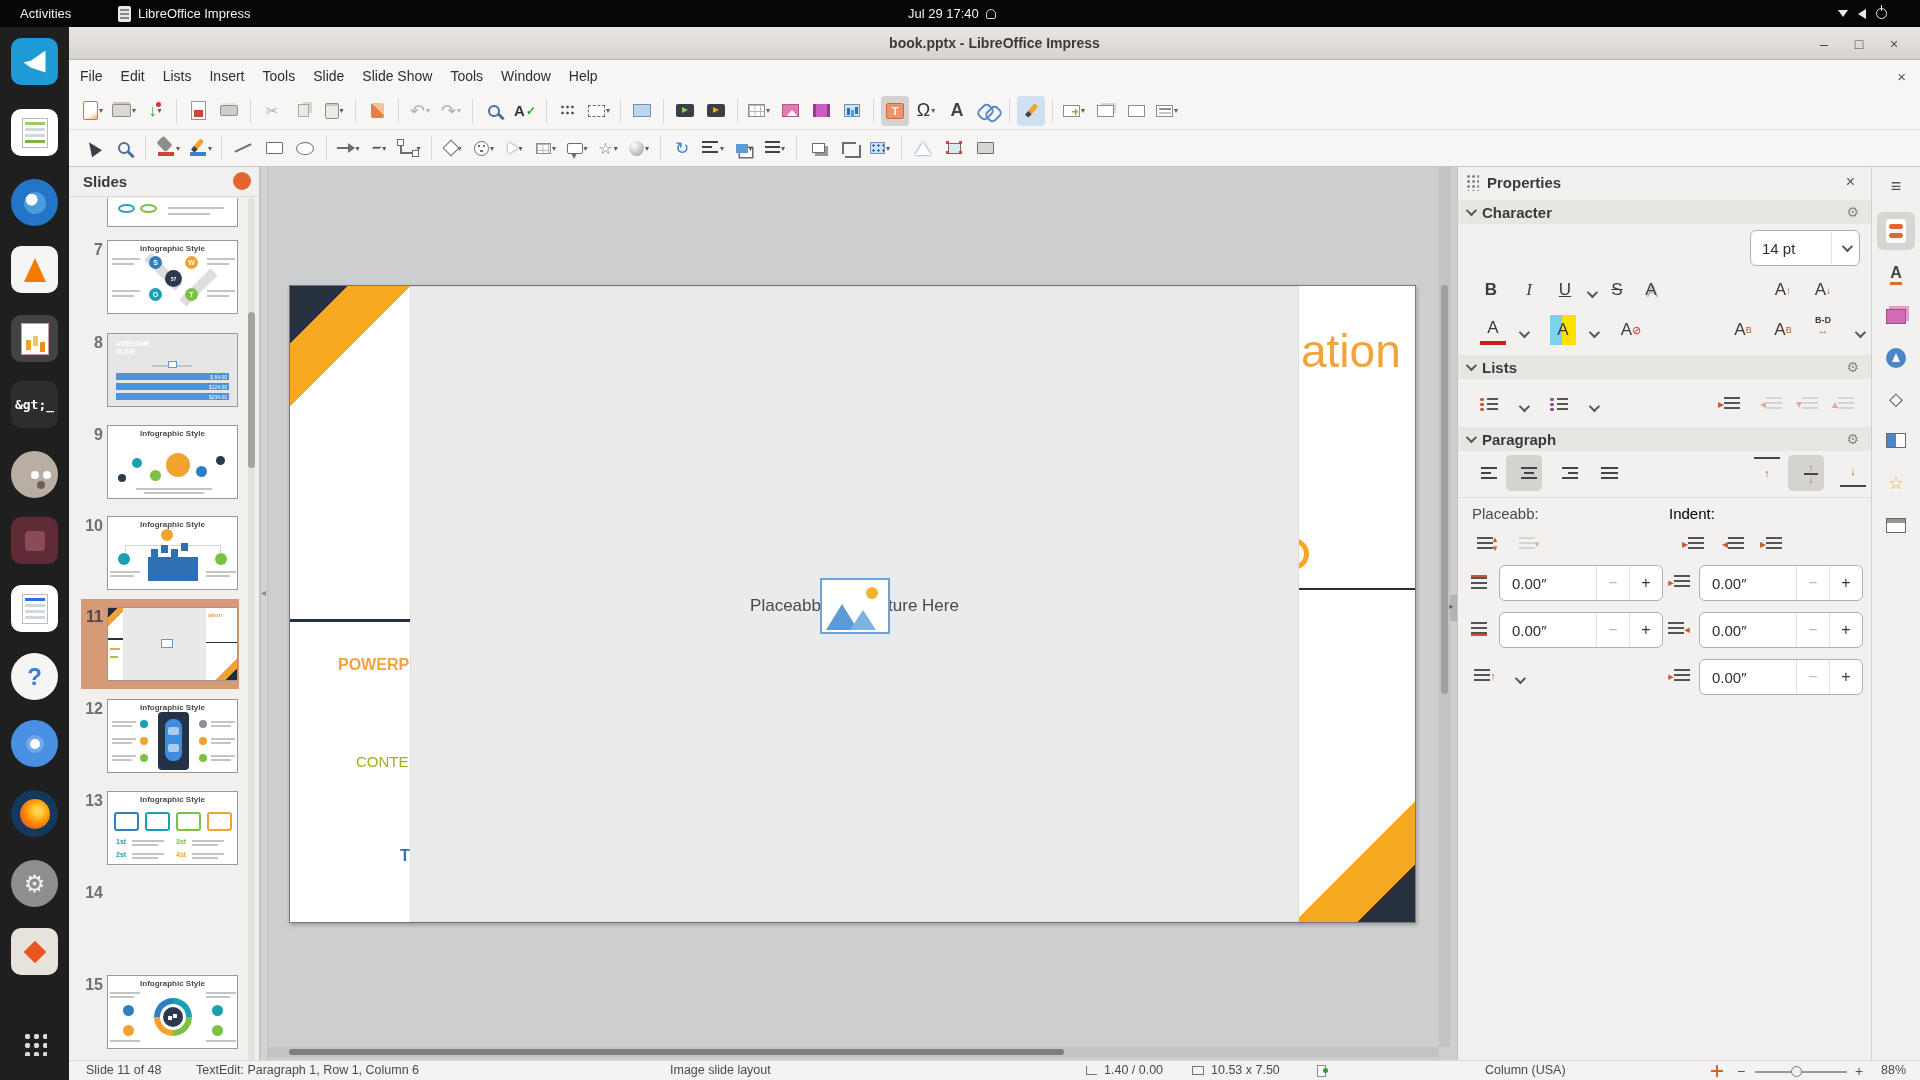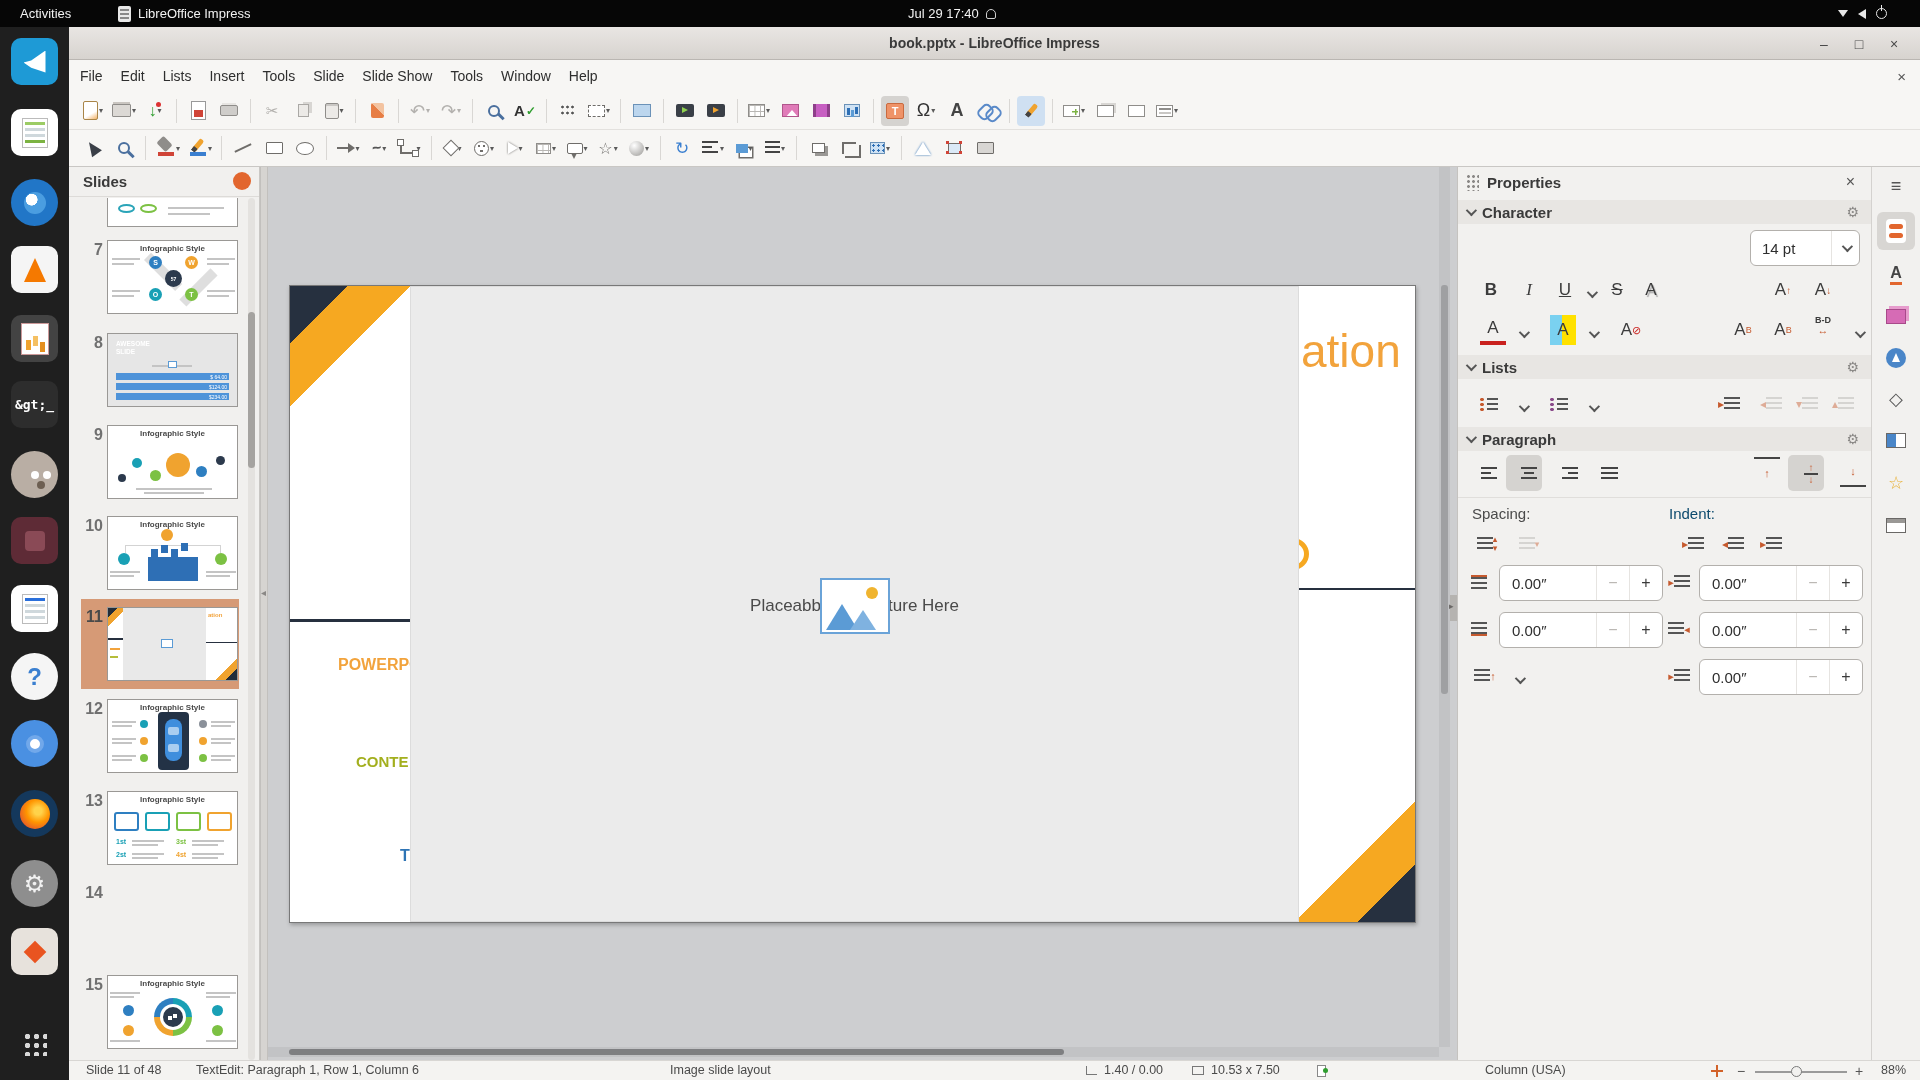--- a/index.html
+++ b/index.html
@@ -643,21 +643,21 @@
 
 <div id="canvas">
   <div id="page">
     <div class="z1" style="position:absolute;left:0;top:0;width:130px;height:135px;background:linear-gradient(135deg,#26303f 0 41px,#f6a821 41px 85px,transparent 85px)"></div>
     <div class="z1" style="position:absolute;right:0;bottom:0;width:130px;height:135px;background:linear-gradient(315deg,#26303f 0 41px,#f6a821 41px 85px,transparent 85px)"></div>
     <div class="z1" style="position:absolute;left:987px;top:252px;width:32px;height:32px;border:5px solid #f6a821;border-radius:50%"></div>
     <span class="z1" style="position:absolute;left:1011px;top:38px;font-size:46px;color:#f2a33c">ation</span>
     <span class="z1" style="position:absolute;left:1009px;top:302px;width:116px;height:2px;background:#26303f"></span>
     <span class="z1" style="position:absolute;left:0;top:333px;width:120px;height:3px;background:#26303f"></span>
     <span class="z1" style="position:absolute;left:48px;top:370px;font-size:16px;font-weight:bold;color:#f2a33c;white-space:nowrap">POWERPO</span>
-    <span class="z1" style="position:absolute;left:66px;top:467px;font-size:15px;font-weight:bold;color:#a3af1e;white-space:nowrap">CONTE</span>
+    <span class="z1" style="position:absolute;left:66px;top:467px;font-size:15px;font-weight:normal;color:#a3af1e;white-space:nowrap">CONTE</span>
     <span class="z1" style="position:absolute;left:110px;top:561px;font-size:16px;font-weight:bold;color:#2e74b5">T</span>
     <div class="z2" style="position:absolute;left:120px;top:0;width:889px;height:636px;background:#ebebeb;border:1px solid #dcdcdc">
       <div style="position:absolute;left:0;top:309px;width:100%;text-align:center;font-size:17px;color:#4a4a4a">Placeabb Your Picture Here</div>
       <div class="z3" style="position:absolute;left:409px;top:291px;width:70px;height:56px;background:#fff;border:2px solid #6aa3d8">
         <span style="position:absolute;right:10px;top:7px;width:12px;height:12px;border-radius:50%;background:#f0b42f"></span>
         <span style="position:absolute;left:4px;bottom:2px;width:0;height:0;border-left:16px solid transparent;border-right:16px solid transparent;border-bottom:26px solid #5b9bd5"></span>
         <span style="position:absolute;left:28px;bottom:2px;width:0;height:0;border-left:13px solid transparent;border-right:13px solid transparent;border-bottom:20px solid #7fb2e0"></span>
       </div>
     </div>
   </div>
@@ -795,22 +795,22 @@
   <span class="pb" style="left:340px;top:292px;flex-direction:column;line-height:1">
       <span class="org" style="font-size:10px">↑</span>
       <span style="width:14px;height:2px;background:#444"></span>
       <span class="org" style="font-size:10px">↓</span>
     </span>
   <span class="pb" style="left:382px;top:290px;flex-direction:column;line-height:1;border-bottom:2px solid #444">
       <span class="org" style="font-size:11px">↓</span>
     </span>
 
   <div style="position:absolute;left:0;top:330px;width:100%;border-top:1px solid #e0dedb"></div>
-  <span style="position:absolute;left:14px;top:338px;font-size:15px;color:#4a4a4a">Spacing:</span>
-  <span style="position:absolute;left:211px;top:338px;font-size:15px;color:#0c4a6e">Indent:</span>
+  <span style="position:absolute;left:14px;top:338px;font-size:15px;color:#4a4a4a">Placeabb:</span>
+  <span style="position:absolute;left:211px;top:338px;font-size:15px;color:#000000">Indent:</span>
 
   <span class="pb" style="left:16px;top:362px">
       <span class="ic-lines"></span>
       <span class="org" style="font-size:9px;display:flex;flex-direction:column;line-height:1">
         <span>▴</span>
         <span>▾</span>
       </span>
     </span>
   <span class="pb" style="left:58px;top:362px;opacity:.45">
       <span class="ic-lines pale"></span>

